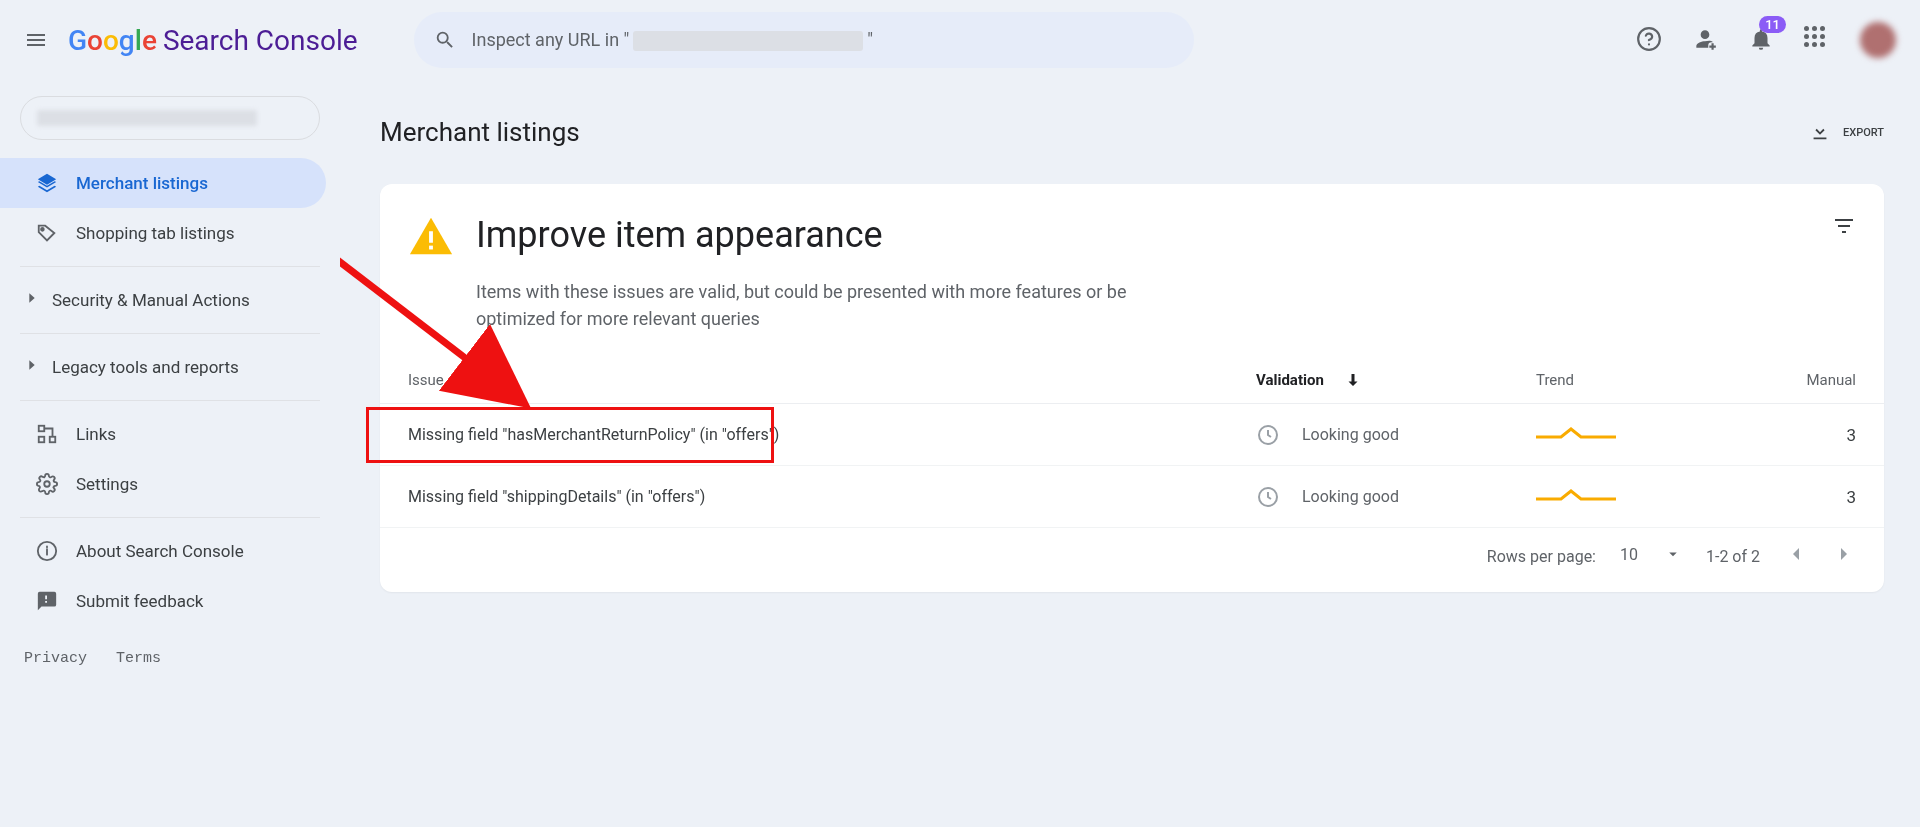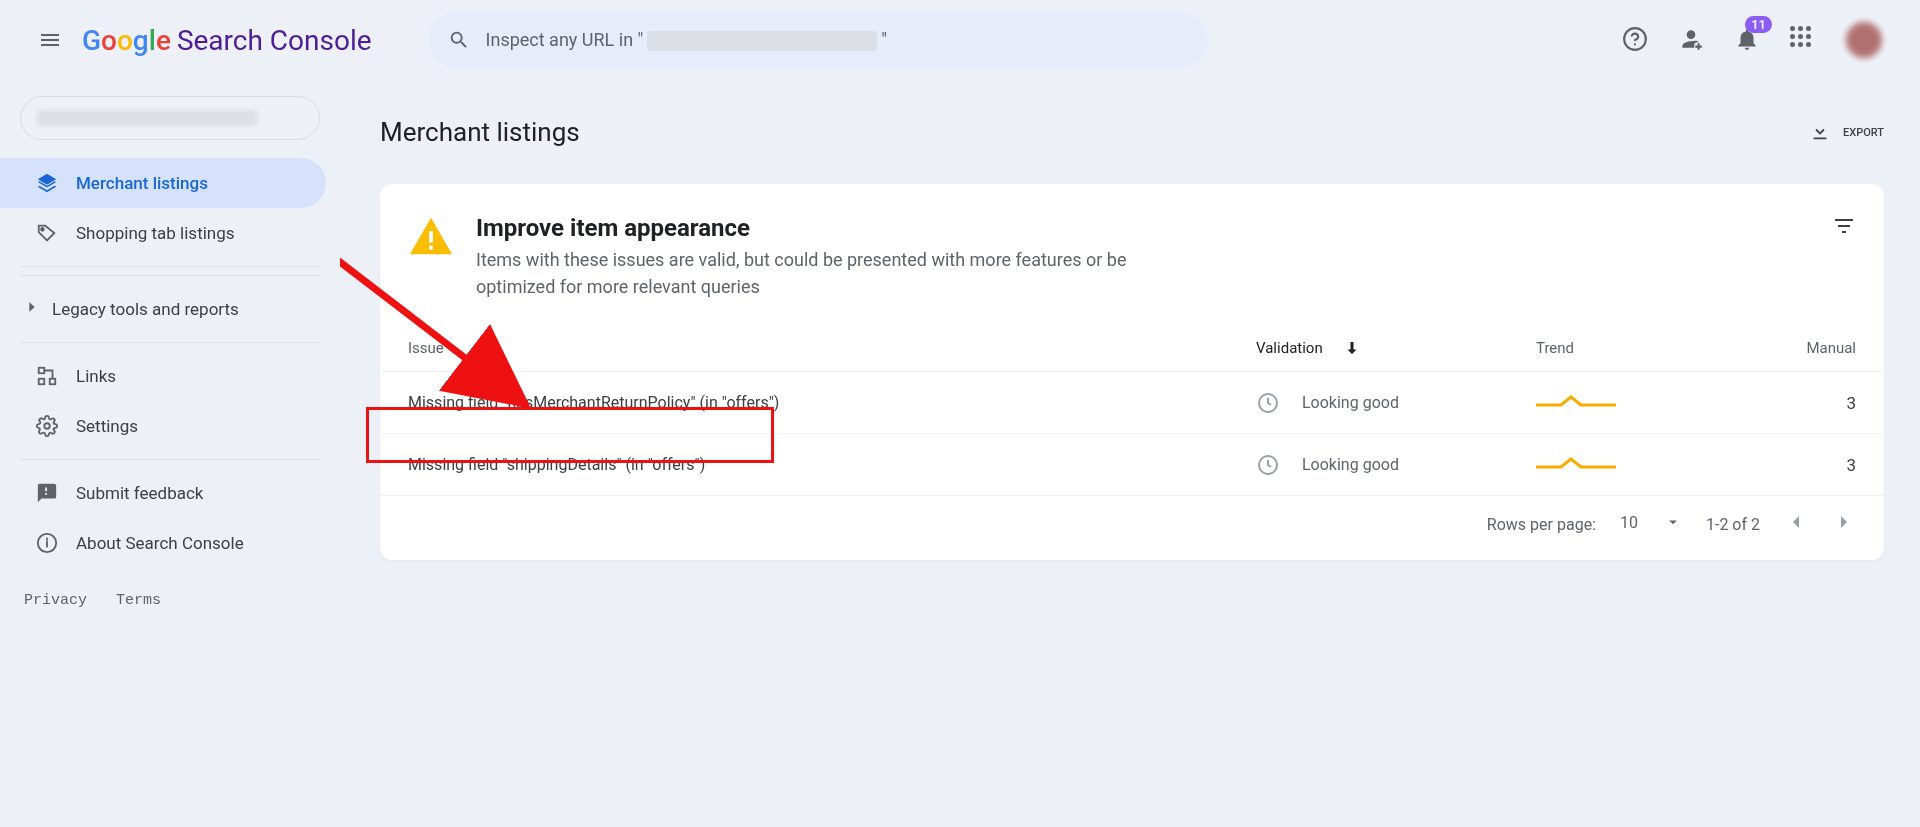--- a/index.html
+++ b/index.html
@@ -10,21 +10,21 @@
     width: 1920px;
     height: 827px;
     overflow: hidden;
     position: relative;
   }
   
   .header {
     display: flex;
     align-items: center;
     height: 80px;
-    padding: 0 38px;
+    padding: 0 24px;
   }
   .menu-icon { width: 24px; height: 24px; color: #5f6368; cursor: pointer; margin-right: 20px; }
   .logo { display: flex; align-items: center; font-size: 28px; color: #5f6368; }
   .logo .g1 { color: #4285F4; }
   .logo .o1 { color: #EA4335; }
   .logo .o2 { color: #FBBC05; }
   .logo .g2 { color: #4285F4; }
   .logo .l  { color: #34A853; }
   .logo .e  { color: #EA4335; }
   .logo-sc { margin-left: 6px; font-size: 28px; color:#4c1d95; font-weight:400;}
@@ -85,31 +85,31 @@
   .main { flex:1; padding:0 36px 0 40px; position:relative; overflow-y:auto;}
   .page-header{ display:flex; align-items:center; justify-content:space-between; height:104px;}
   .page-title{ font-size:26px; color:#202124; font-weight:400;}
   .export-btn{ display:flex; align-items:center; gap:12px; color:#3c4043; font-size:11px; font-weight:500; cursor:pointer;}
   .card {
     background:#fff; border-radius:12px; padding:24px 0 8px 0; margin-bottom:24px;
     box-shadow:0 1px 2px rgba(0,0,0,0.05);
   }
   .card-head{ display:flex; align-items:flex-start; padding:6px 28px 24px 28px; }
   .warn-icon{ width:46px; height:46px; margin-right:22px; flex-shrink:0;}
-  .card-head h2{ font-size:24px; font-weight:700; color:#202124; margin-bottom:4px;}
+  .card-head h2{ font-size:36px; font-weight:400; color:#202124; margin-bottom:22px;}
   .card-head p{ font-size:18px; color:#5f6368; line-height:1.5; max-width:720px;}
   .filter-icon{ margin-left:auto; width:24px; color:#3c4043; cursor:pointer;}
   .table-head, .row {
     display:grid;
     grid-template-columns: 1fr 280px 200px 120px;
     align-items:center;
     padding:0 28px;
   }
   .table-head{ height:48px; font-size:15px; color:#5f6368; border-bottom:1px solid #eceef1;}
-  .table-head .col-val{ display:flex; align-items:center; gap:20px; font-weight:400; color:#202124;}
+  .table-head .col-val{ display:flex; align-items:center; gap:20px; font-weight:700; color:#202124;}
   .table-head .col-items{ text-align:right;}
   .row{ height:62px; border-bottom:1px solid #f1f3f4; font-size:16px; color:#3c4043; cursor:pointer;}
   .row:last-of-type{ border-bottom:none;}
   .val-cell{ display:flex; align-items:center; gap:22px; color:#5f6368;}
   .trend-spark{ width:80px; height:20px; }
   .items-cell{ text-align:right; font-size:17px;}
   .highlight-box{
     position:absolute; border:3px solid #e11; pointer-events:none;
   }
   .arrow{
@@ -198,20 +198,26 @@
       <span class="navicon">
         <svg viewBox="0 0 24 24" width="22" height="22" fill="none" stroke="currentColor" stroke-width="2">
             <path d="M20 12l-8 8-9-9V4h7z"></path>
             <circle cx="7" cy="8" r="1.5" fill="currentColor"></circle>
           </svg>
       </span>
       <span>Shopping tab listings</span>
     </div>
 
     <hr class="hr">
+    <div class="nav-group">
+      <span class="chev"><svg viewBox="0 0 24 24" width="16" height="16" fill="#5f6368">
+            <path d="M8 5l8 7-8 7z"></path>
+          </svg></span>
+      <span>Security &amp; Manual Actions</span>
+    </div>
     <hr class="hr">
     <div class="nav-group">
       <span class="chev"><svg viewBox="0 0 24 24" width="16" height="16" fill="#5f6368">
             <path d="M8 5l8 7-8 7z"></path>
           </svg></span>
       <span>Legacy tools and reports</span>
     </div>
     <hr class="hr">
 
     <div class="nav-item">
@@ -231,34 +237,34 @@
             <circle cx="12" cy="12" r="3"></circle>
             <path d="M19.4 15a1.7 1.7 0 00.34 1.87l.06.06a2 2 0 11-2.83 2.83l-.06-.06a1.7 1.7 0 00-1.87-.34 1.7 1.7 0 00-1 1.56V21a2 2 0 11-4 0v-.09a1.7 1.7 0 00-1-1.56 1.7 1.7 0 00-1.87.34l-.6.06a2 2 0 11-2.83-2.83l.06-.06a1.7 1.7 0 00.34-1.87 1.7 1.7 0 00-1.56-1H3a2 2 0 110-4h.09a1.7 1.7 0 001.56-1 1.7 1.7 0 00-.34-1.87l-.06-.06a2 2 0 112.83-2.83l.6.06a1.7 1.7 0 001.87.34H9a1.7 1.7 0 001-1.56V3a2 2 0 114 0v.09a1.7 1.7 0 001 1.56 1.7 1.7 0 001.87-.34l.06-.06a2 2 0 112.83 2.83l-.06.06a1.7 1.7 0 00-.34 1.87V9a1.7 1.7 0 001.56 1H21a2 2 0 110 4h-.09a1.7 1.7 0 00-1.56 1z"></path>
           </svg>
       </span>
       <span>Settings</span>
     </div>
 
     <hr class="hr">
     <div class="nav-item">
       <span class="navicon">
-        <svg viewBox="0 0 24 24" width="22" height="22" fill="currentColor">
-            <path d="M20 2H4a2 2 0 00-2 2v18l4-4h14a2 2 0 002-2V4a2 2 0 00-2-2zm-8 12h-2v-2h2zm0-4h-2V6h2z"></path>
-          </svg>
-      </span>
-      <span>Submit feedback</span>
-    </div>
-    <div class="nav-item">
-      <span class="navicon">
         <svg viewBox="0 0 24 24" width="22" height="22" fill="none" stroke="currentColor" stroke-width="2">
             <circle cx="12" cy="12" r="10"></circle>
             <path d="M12 10v6M12 7v1" stroke-linecap="round"></path>
           </svg>
       </span>
       <span>About Search Console</span>
+    </div>
+    <div class="nav-item">
+      <span class="navicon">
+        <svg viewBox="0 0 24 24" width="22" height="22" fill="currentColor">
+            <path d="M20 2H4a2 2 0 00-2 2v18l4-4h14a2 2 0 002-2V4a2 2 0 00-2-2zm-8 12h-2v-2h2zm0-4h-2V6h2z"></path>
+          </svg>
+      </span>
+      <span>Submit feedback</span>
     </div>
 
     <div class="footer-links">
       <a>Privacy</a>
       <a>Terms</a>
     </div>
   </div>
 
   <div class="main">
     <div class="page-header">

